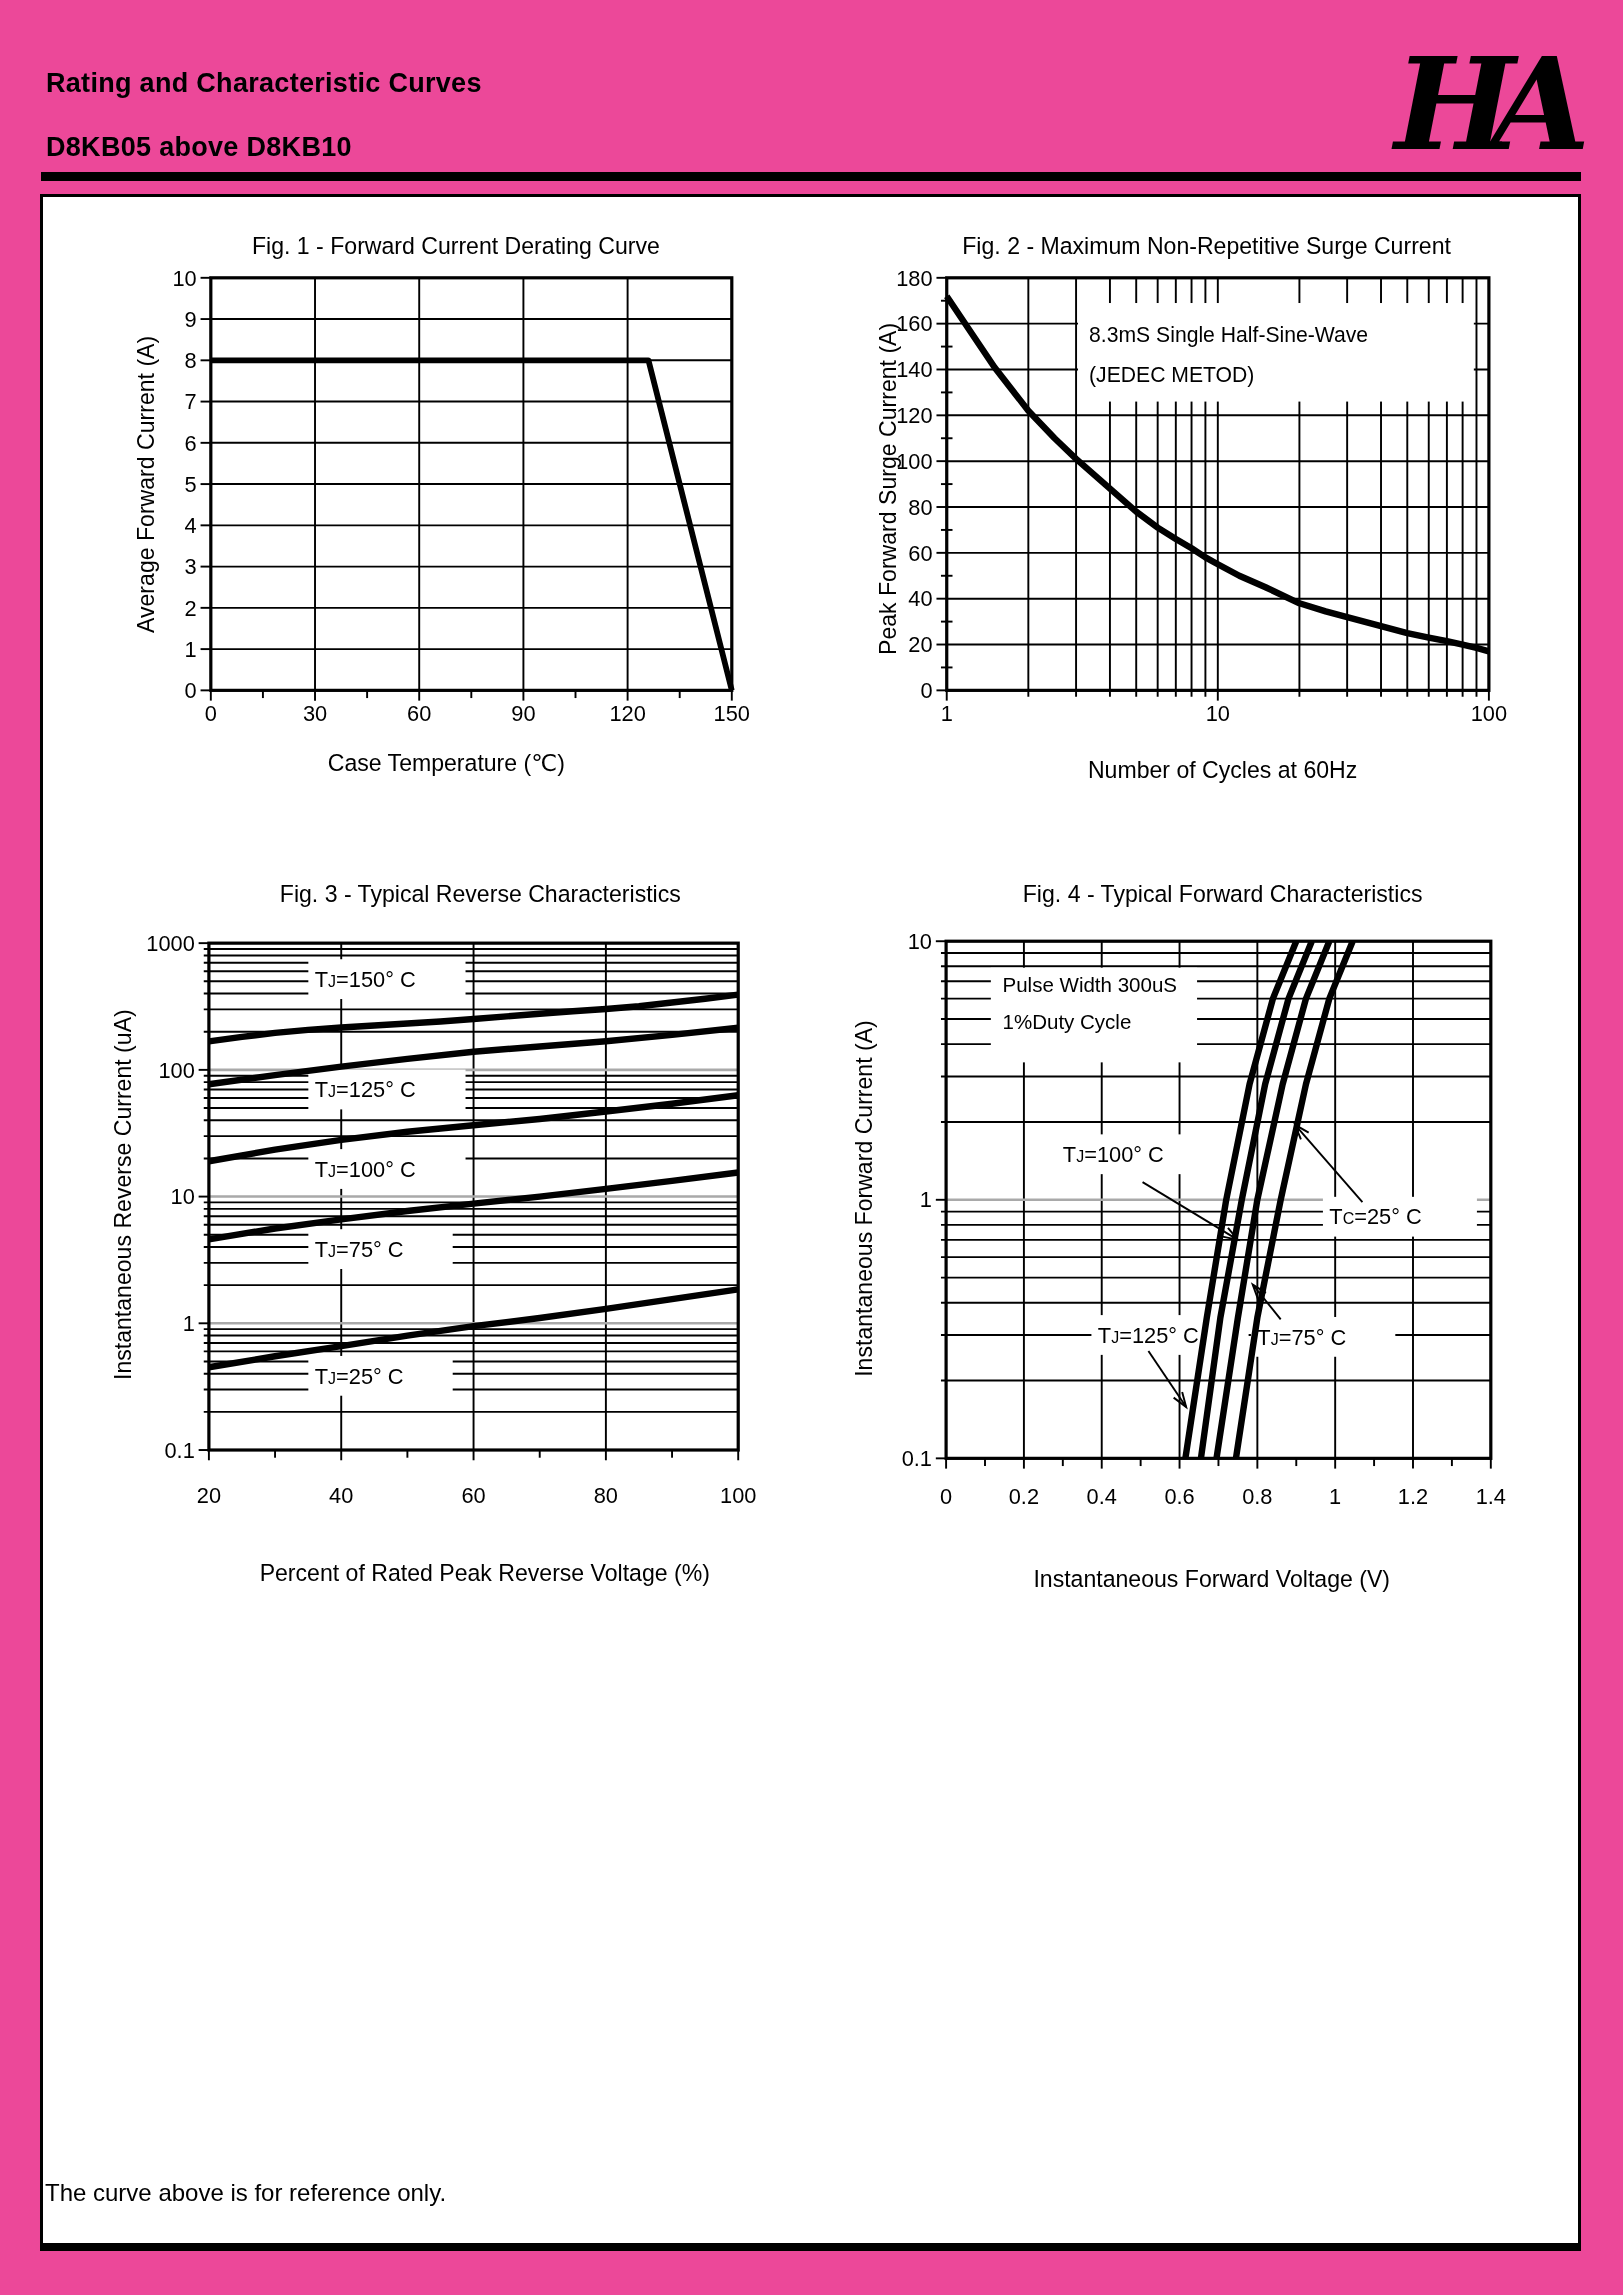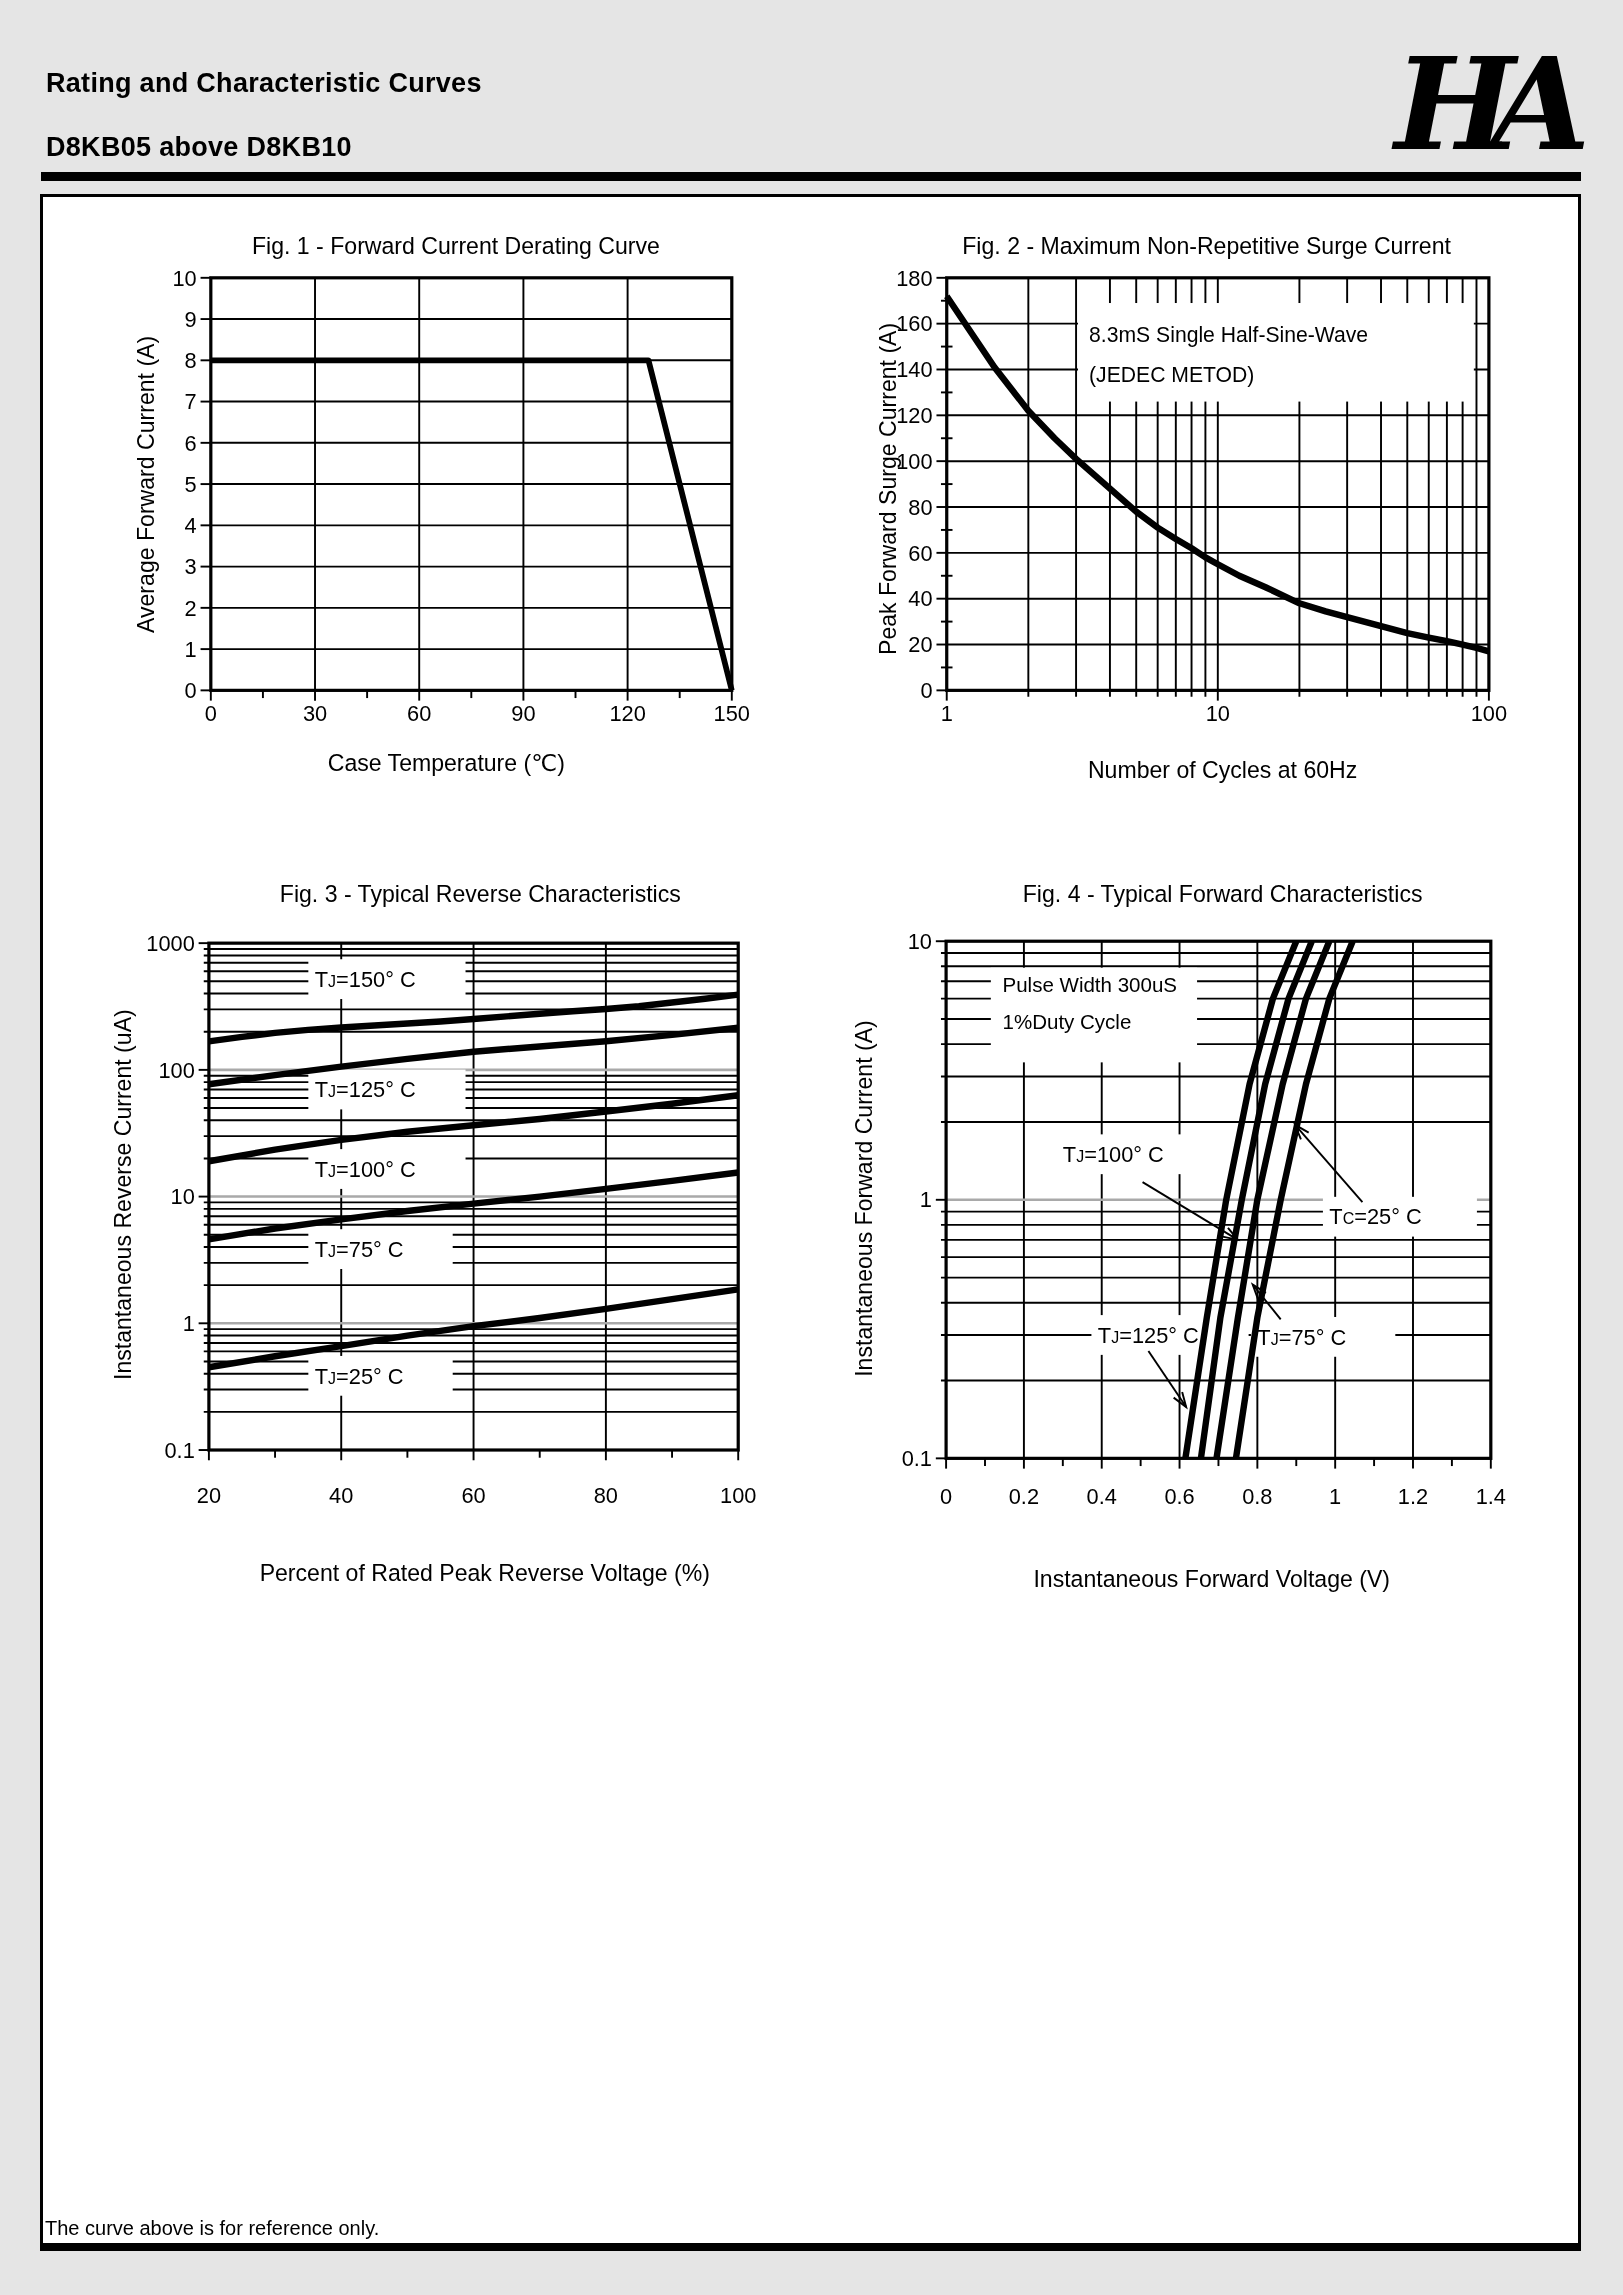--- a/index.html
+++ b/index.html
@@ -1,27 +1,27 @@
 <!DOCTYPE html>
 <html style="font-size:10.3px"><head>
 <meta charset="utf-8">
 <style>
   html,body{margin:0;padding:0;background:#ffffff;}
-  .page{position:relative;width:1624px;height:2295px;background:#e5e5e5;
+  .page{position:relative;width:1624px;height:2295px;background:#ec4899;
         font-family:"Liberation Sans","DejaVu Sans",sans-serif;color:#000;overflow:hidden;}
   .hdr-title{position:absolute;left:46px;top:68px;font-size:27px;font-weight:bold;letter-spacing:0.3px;}
   .hdr-part{position:absolute;left:46px;top:132px;font-size:27px;font-weight:bold;letter-spacing:0.3px;}
   .hdr-rule{position:absolute;left:41px;top:172px;width:1540px;height:9px;background:#000;}
   .logo{position:absolute;left:1322px;top:50px;width:244px;height:116px;
         font-family:"DejaVu Serif","Liberation Serif",serif;font-style:italic;font-weight:bold;
         font-size:128px;line-height:109px;letter-spacing:-24.4px;text-align:right;}
   .content-box{position:absolute;left:40px;top:194px;width:1541px;height:2057px;
         border:3.2px solid #000;border-bottom:8.3px solid #000;box-sizing:border-box;background:#fff;}
   .charts-svg{position:absolute;left:0;top:0;width:1624px;height:2295px;}
-  .footer-note{position:absolute;left:45px;top:2179px;font-size:20px;margin-top:38px;}
+  .footer-note{position:absolute;left:45px;top:2179px;font-size:24px;}
   text{font-family:"Liberation Sans","DejaVu Sans",sans-serif;}
 </style>
 </head>
 <body>
 
 <div class="page">
 
   <div class="hdr-title">Rating and Characteristic Curves</div>
   <div class="hdr-part">D8KB05 above D8KB10</div>
   <div class="logo">HA</div>

